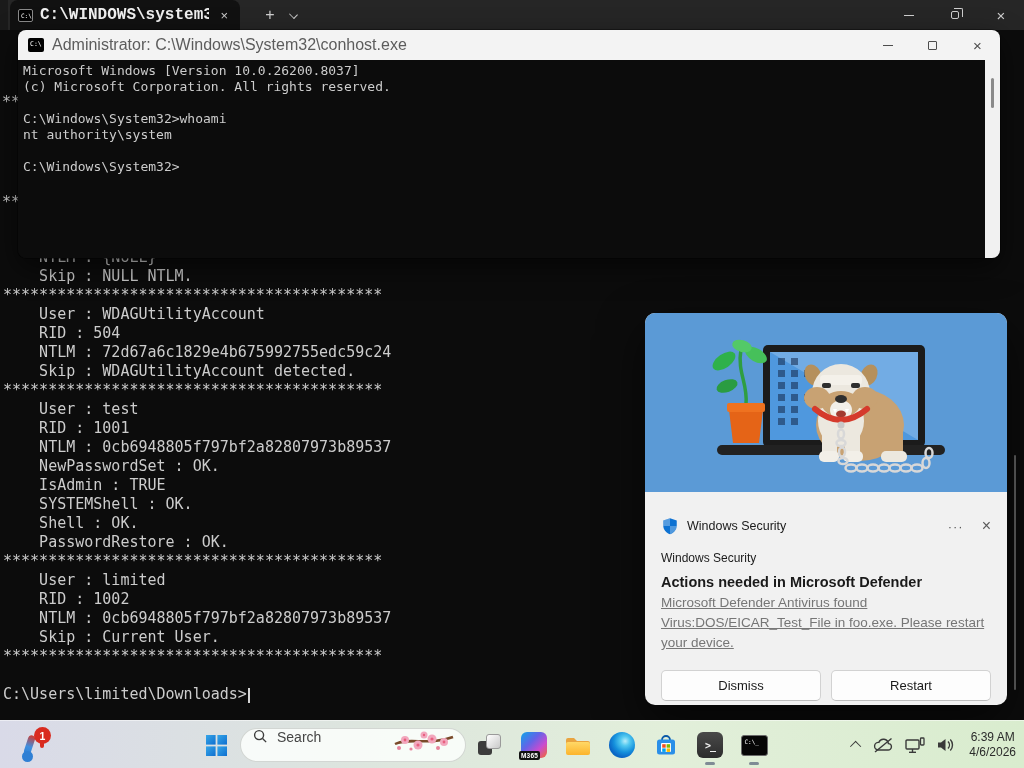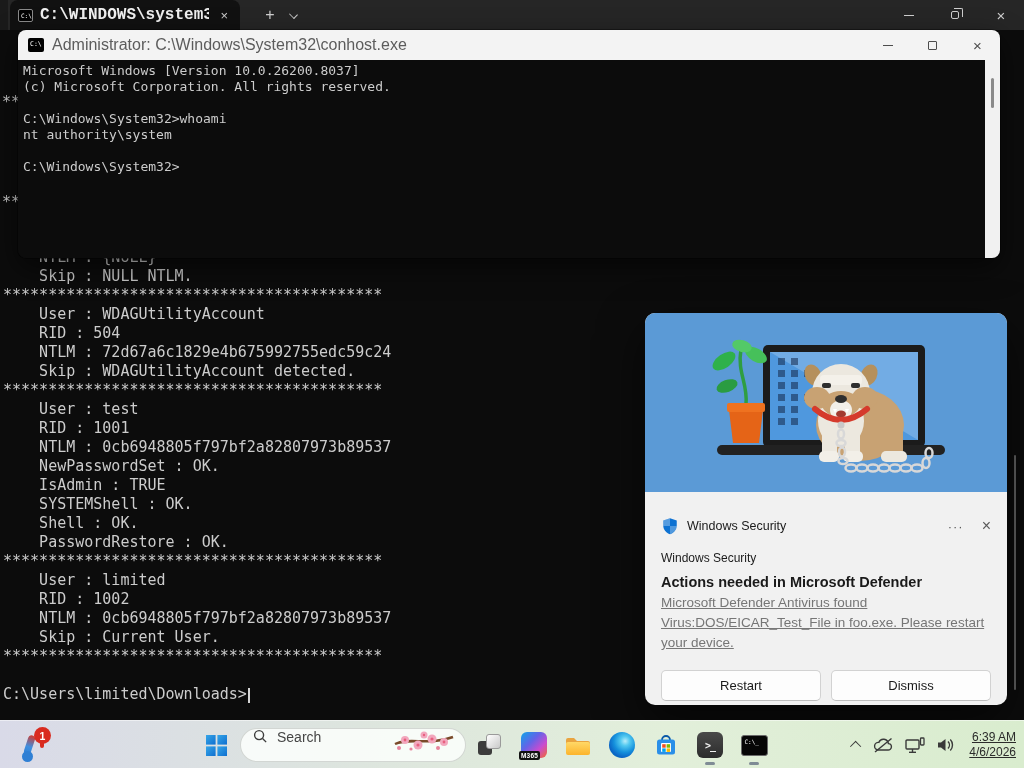--- a/index.html
+++ b/index.html
@@ -83,21 +83,21 @@
   .m365 { position:relative; width:26px; height:26px; border-radius:6px; background:linear-gradient(135deg,#0ea5e8 0%,#6264e8 38%,#c94bd0 68%,#f2692e 100%); }
   .m365-label { position:absolute; left:-2px; bottom:-2px; background:#111; color:#fff; font-size:6.5px; font-weight:700; padding:1px 2px; border-radius:2px; letter-spacing:0.2px; }
 
   .edge-ico { width:26px; height:26px; border-radius:50%; background:radial-gradient(circle at 62% 35%, #b8ecfa 0%, #52c9f0 20%, #1590dc 48%, #0b62c4 72%, #16a8b8 86%, #3bcf8e 100%); }
 
   .term-ico { width:26px; height:26px; border-radius:6px; background:linear-gradient(#4a4a4a,#2c2c2c); color:#f0f0f0; font:bold 10px "DejaVu Sans Mono", monospace; display:flex; align-items:center; justify-content:center; letter-spacing:-1px; }
   .cmd-ico { position:relative; width:27px; height:21px; background:#060606; border:1px solid #6a6a6a; border-radius:3px; color:#fff; font:6px "DejaVu Sans Mono", monospace; padding:2px 0 0 3px; }
 
   .tray { position:absolute; right:8px; top:2px; height:44px; display:flex; align-items:center; gap:11px; }
   .chev-up { width:8px; height:8px; border-left:1.6px solid #3a3a3a; border-top:1.6px solid #3a3a3a; transform:rotate(45deg) translateY(2px); }
-  .clock { text-align:right; font-size:12px; color:#2b2b2b; line-height:15px; margin-left:3px;text-decoration:underline; }
+  .clock { text-align:center; font-size:12px; color:#2b2b2b; line-height:15px; margin-left:3px; }
 
   svg { display:block; }
 </style>
 </head>
 <body>
 
 <div class="screen">
 
   <div class="tabbar">
     <div class="corner"></div>
@@ -267,22 +267,22 @@
         <span class="p-app">Windows Security</span>
         <div class="p-head-right">
           <span class="p-more">···</span>
           <span class="p-close">×</span>
         </div>
       </div>
       <div class="p-sub">Windows Security</div>
       <div class="p-heading">Actions needed in Microsoft Defender</div>
       <div class="p-body">Microsoft Defender Antivirus found Virus:DOS/EICAR_Test_File in foo.exe. Please restart your device.</div>
       <div class="p-actions">
+        <div class="p-btn">Dismiss</div>
         <div class="p-btn">Restart</div>
-        <div class="p-btn">Dismiss</div>
       </div>
     </div>
   </div>
 
   <div class="taskbar">
     <div class="widget-btn">
       <div class="thermo"></div>
       <div class="thermo-bulb"></div>
       <div class="widget-badge">1</div>
     </div>

